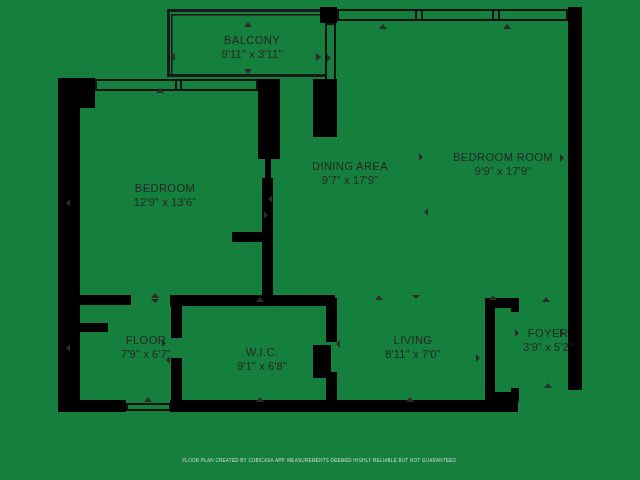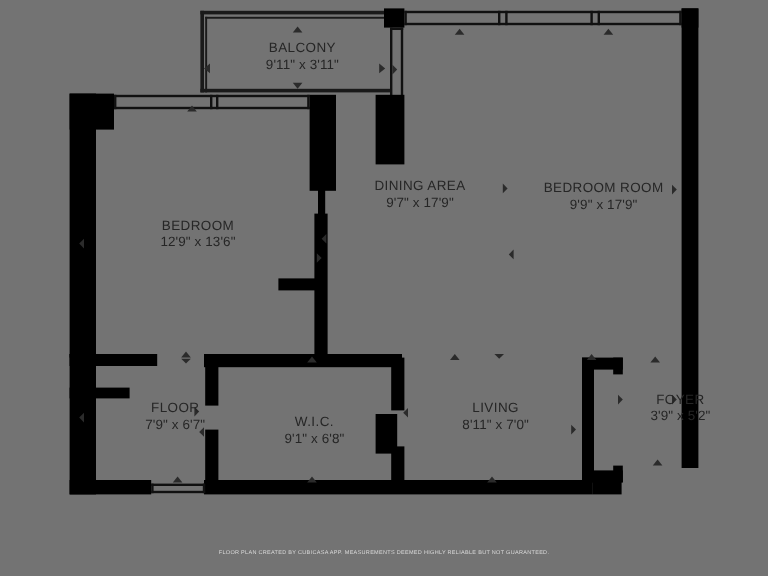--- a/index.html
+++ b/index.html
@@ -11,21 +11,21 @@
   body {
     width: 640px;
     height: 480px;
     font-family: "Liberation Sans", sans-serif;
     overflow: hidden;
   }
   #plan-root {
     position: relative;
     width: 640px;
     height: 480px;
-    background: #737373;
+    background: #15803d;
   }
   #plan-svg {
     position: absolute;
     left: 0;
     top: 0;
     width: 640px;
     height: 480px;
     display: block;
   }
   .room-label {
@@ -212,21 +212,21 @@
   <div class="room-label" style="left:252px; top:48px;">
     <span class="rl-name">BALCONY</span>
     <span class="rl-dims">9'11" x 3'11"</span>
   </div>
 
   <div class="room-label" style="left:165px; top:196px;">
     <span class="rl-name">BEDROOM</span>
     <span class="rl-dims">12'9" x 13'6"</span>
   </div>
 
-  <div class="room-label" style="left:350px; top:163px;">
+  <div class="room-label" style="left:350px; top:174px;">
     <span class="rl-name">DINING AREA</span>
     <span class="rl-dims">9'7" x 17'9"</span>
   </div>
 
   <div class="room-label" style="left:503px; top:165px;">
     <span class="rl-name">BEDROOM ROOM</span>
     <span class="rl-dims">9'9" x 17'9"</span>
   </div>
 
   <div class="room-label" style="left:146px; top:348px;">
@@ -237,20 +237,20 @@
   <div class="room-label" style="left:262px; top:360px;">
     <span class="rl-name">W.I.C.</span>
     <span class="rl-dims">9'1" x 6'8"</span>
   </div>
 
   <div class="room-label" style="left:413px; top:348px;">
     <span class="rl-name">LIVING</span>
     <span class="rl-dims">8'11" x 7'0"</span>
   </div>
 
-  <div class="room-label" style="left:548px; top:341px;margin-left:19px;">
+  <div class="room-label" style="left:548px; top:341px;">
     <span class="rl-name">FOYER</span>
     <span class="rl-dims">3'9" x 5'2"</span>
   </div>
 
   <div id="footer-note">FLOOR PLAN CREATED BY CUBICASA APP. MEASUREMENTS DEEMED HIGHLY RELIABLE BUT NOT GUARANTEED.</div>
 
 </div>
 
 </body></html>

